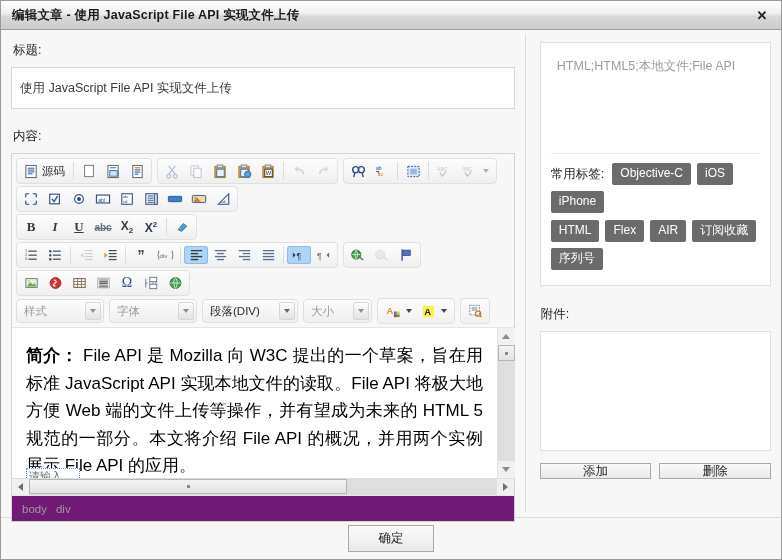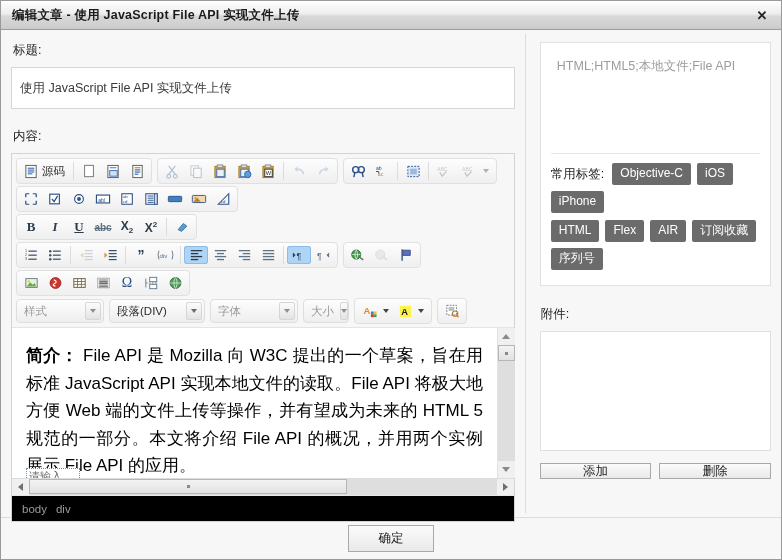--- a/index.html
+++ b/index.html
@@ -171,21 +171,21 @@
   }
   .hs-arrow { width: 17px; display:flex;align-items:center;justify-content:center;cursor:pointer;background:#f0f0f0; }
   .hs-track { flex:1 1 auto; background:#dedede; position: relative; }
   .sb-thumb-h {
     position: absolute; left: 0; top: 0; height: 15px; width: 68%;
     background: linear-gradient(to bottom,#f3f3f3,#e2e2e2);
     border: 1px solid #b6b6b6; cursor: pointer;
     display:flex;align-items:center;justify-content:center;
   }
   .statusbar {
-    height: 26px; background: #000000; border-top: 1px solid #e6e6e6;
+    height: 26px; background: #701a75; border-top: 1px solid #e6e6e6;
     display: flex; align-items: center; gap: 9px; padding: 0 10px;
     font-size: 11.5px; color: #9b9b9b;
   }
   .statusbar span { cursor: pointer; }
 
   
   .tags-panel {
     border: 1px solid #e0e0e0; background: #fff;
     height: 244px; display: flex; flex-direction: column;
     padding: 8px 10px;
@@ -740,33 +740,33 @@
             </div>
           </div>
 
           <div class="tb-row">
             <div class="tb-combo" style="width:88px;">
               <span class="ctext">样式</span>
               <span class="combo-arrow">
                   <i></i>
                 </span>
             </div>
+            <div class="tb-combo" style="width:88px;">
+              <span class="ctext">字体</span>
+              <span class="combo-arrow">
+                  <i></i>
+                </span>
+            </div>
             <div class="tb-combo enabled" style="width:96px;">
               <span class="ctext">段落(DIV)</span>
               <span class="combo-arrow">
                   <i></i>
                 </span>
             </div>
-            <div class="tb-combo" style="width:88px;">
-              <span class="ctext">字体</span>
-              <span class="combo-arrow">
-                  <i></i>
-                </span>
-            </div>
-            <div class="tb-combo" style="width:46px;">
+            <div class="tb-combo" style="width:69px;">
               <span class="ctext">大小</span>
               <span class="combo-arrow">
                   <i></i>
                 </span>
             </div>
 
             <div class="tb-group">
               <div class="tb-btn wide">
                 <span>
                   <svg width="16" height="15" viewBox="0 0 16 16">

